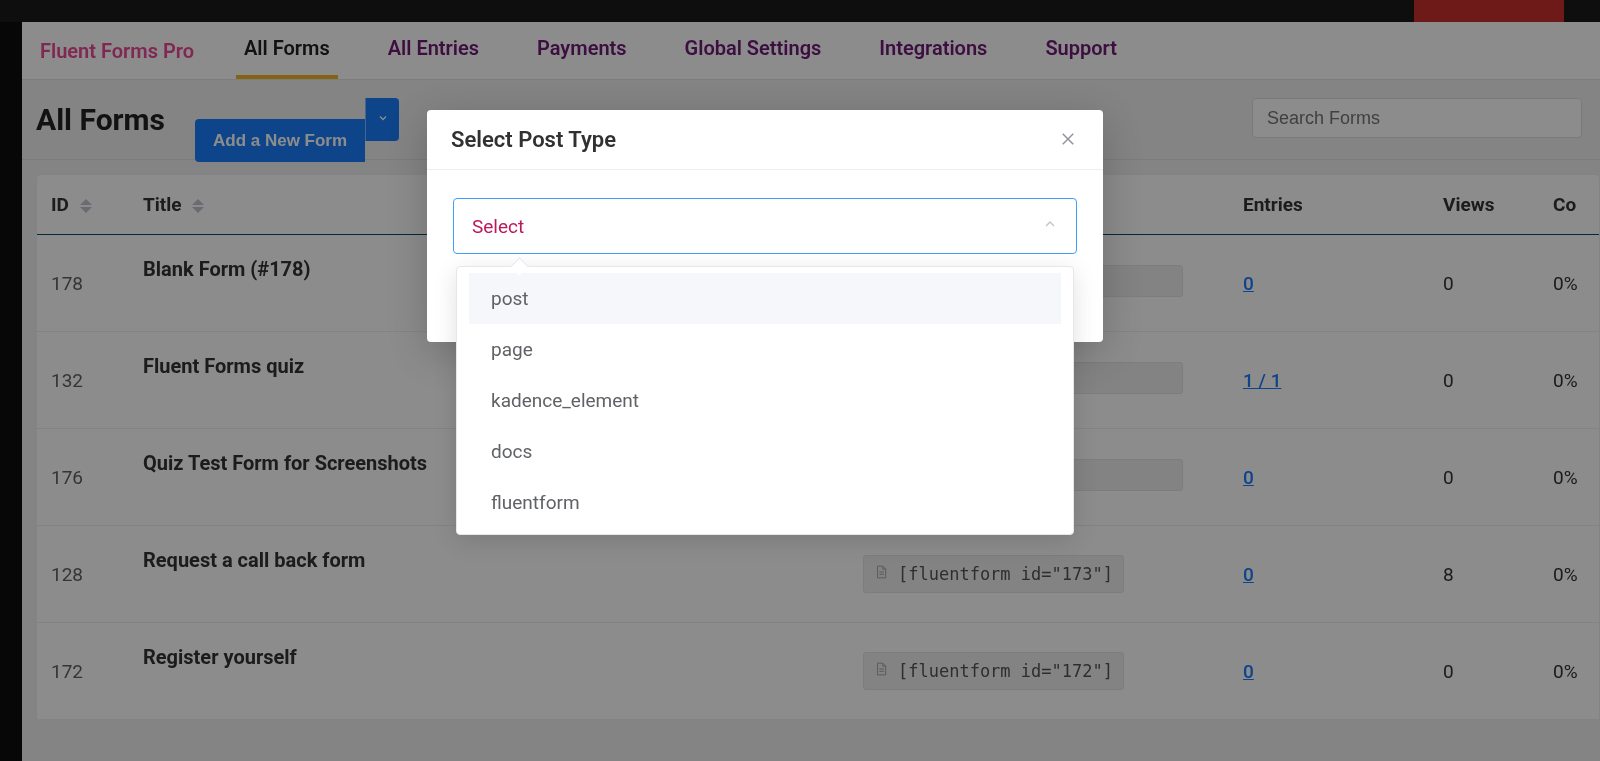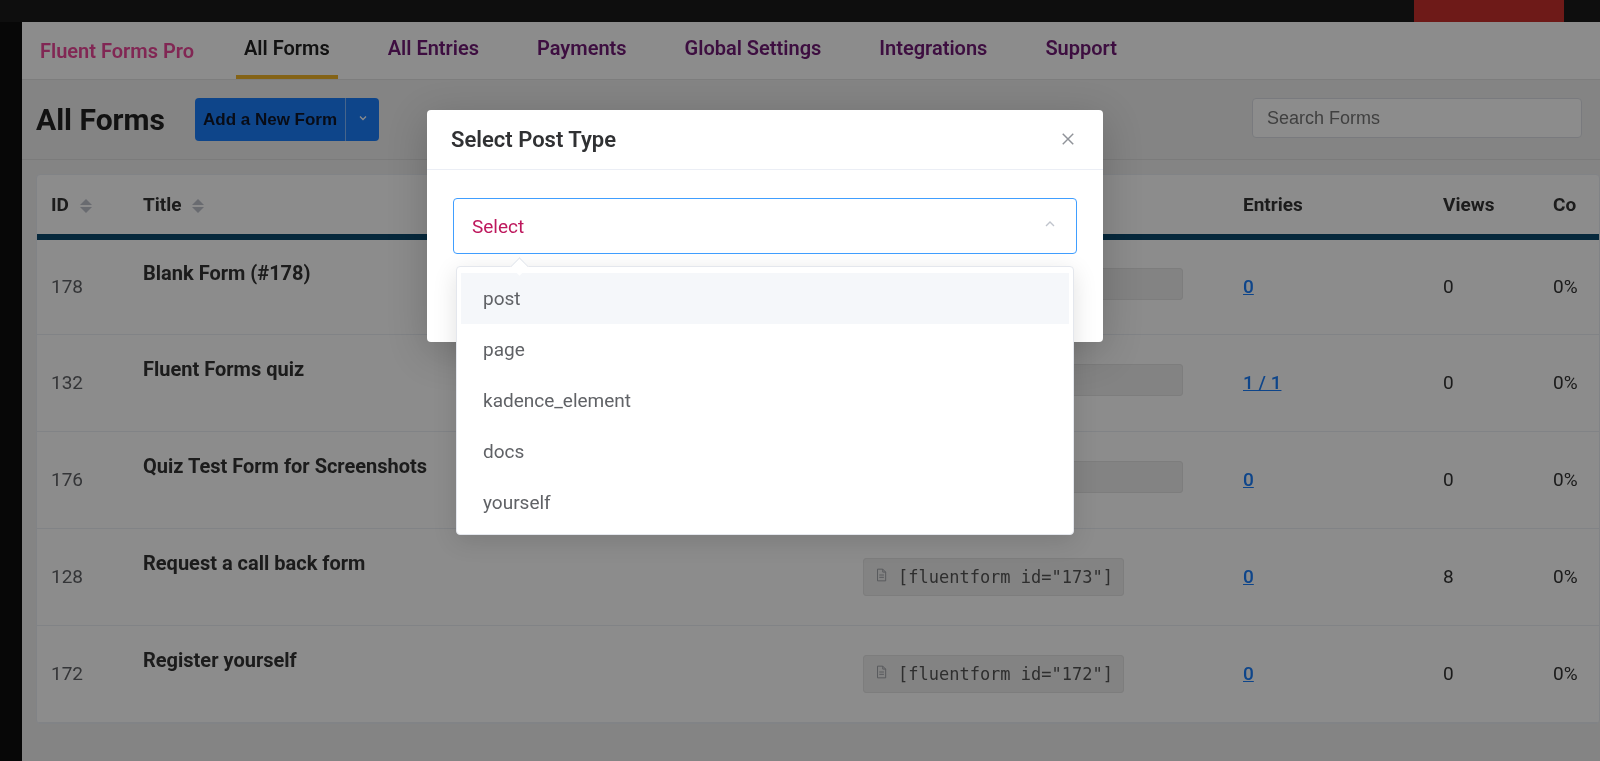--- a/index.html
+++ b/index.html
@@ -18,29 +18,29 @@
   .nav { display:flex; align-items:center; height:58px; background:#fff; border-bottom:1px solid #e3e3e3; padding-left:18px; }
   .nav a.brand { font-size:20px; font-weight:600; color:#ec4899; margin-right:42px; text-decoration:none; }
   .nav a.tab { font-size:20px; font-weight:600; color:#333; margin-right:42px; text-decoration:none; padding:14px 8px 15px; border-bottom:4px solid transparent; }
   .nav a.tab.active { color:#222; border-bottom-color:#f0b429; }
   .nav a.tab.inactive { color:#701a75;text-align:right; }
 
   
   .pagehead { display:flex; align-items:center; padding:18px 18px 18px 14px; border-bottom:1px solid #e0e0e0; position:relative; }
   .pagehead h1 { font-size:30px; font-weight:700; color:#222; margin-right:30px; }
   .btngroup { display:flex; align-items:stretch; height:43px; }
-  .btn-add { display:flex; align-items:center; justify-content:center; background:#1a7efb; color:#0f172a; font-size:17px; font-weight:600; border:none; border-radius:4px 0 0 4px; padding:0 8px; height:100%; }
+  .btn-add { display:flex; align-items:center; justify-content:center; background:#1a7efb; color:#ffffff; font-size:17px; font-weight:600; border:none; border-radius:4px 0 0 4px; padding:0 18px; height:100%;margin-top:21px; }
   .btn-caret { width:34px; background:#1a7efb; border:none; border-left:1px solid rgba(255,255,255,.45); border-radius:0 4px 4px 0; display:flex; align-items:center; justify-content:center; }
   .btn-caret svg { width:12px; height:12px; fill:none; stroke:#fff; stroke-width:2.5; }
   .search { position:absolute; right:18px; top:18px; height:40px; width:330px; background:#fff; border:1px solid #dcdfe6; border-radius:4px; font-size:18px; padding:0 14px; color:#606266; }
 
   
   .tablewrap { background:#fff; margin:14px 0 0 14px; border:1px solid #ebeef5; border-radius:4px; overflow:hidden; width:1564px; }
   table { width:100%; border-collapse:collapse; font-size:19px; color:#606266; }
-  thead th { text-align:left; font-weight:700; color:#333; padding:18px 14px; border-bottom:6px solid #0c4a6e; font-size:19px; }
+  thead th { text-align:left; font-weight:700; color:#333; padding:18px 14px; border-bottom:1px solid #0c4a6e; font-size:19px; }
   thead th.idcol { width:92px; }
   thead th.titlecol { width:auto; }
   thead th.sccol { width:380px; }
   thead th.entcol { width:200px; }
   thead th.viewcol { width:110px; }
   thead th.convcol { width:60px; }
   .sortic { display:inline-flex; flex-direction:column; margin-left:6px; vertical-align:middle; }
   .sortic span { width:0; height:0; border-left:6px solid transparent; border-right:6px solid transparent; display:block; }
   .sortic .up { border-bottom:6px solid #c0c4cc; margin-bottom:2px; }
   .sortic .dn { border-top:6px solid #c0c4cc; }
@@ -63,21 +63,21 @@
   .modal-head { height:60px; border-bottom:1px solid #ebeef5; display:flex; align-items:center; justify-content:space-between; padding:10px 24px; }
   .modal-head h2 { font-size:22px; font-weight:600; color:#303133; }
   .modal-head .close { width:20px; height:20px; cursor:pointer; }
   .modal-head .close svg { width:18px; height:18px; stroke:#909399; stroke-width:2; }
   .modal-body { padding:28px 14px 88px; }
   .select { height:56px; border:1px solid #409eff; border-radius:4px; margin:0 12px; display:flex; align-items:center; justify-content:space-between; padding:0 18px; }
   .select .ph { color:#be185d; font-size:19px; }
   .select .arrow svg { width:16px; height:16px; stroke:#c0c4cc; stroke-width:2; fill:none; }
 
   
-  .dropdown { position:absolute; left:456px; top:266px; width:618px; background:#fff; border:1px solid #e4e7ed; border-radius:4px; box-shadow:0 6px 24px rgba(0,0,0,.12); padding:6px 4px; }
+  .dropdown { position:absolute; left:456px; top:266px; width:618px; background:#fff; border:1px solid #e4e7ed; border-radius:4px; box-shadow:0 6px 24px rgba(0,0,0,.12); padding:6px 12px; }
   .dropdown::before { content:""; position:absolute; top:-7px; left:56px; width:12px; height:12px; background:#fff; border-left:1px solid #e4e7ed; border-top:1px solid #e4e7ed; transform:rotate(45deg); }
   .dropdown .opt { font-size:19px; color:#606266; padding:14px 22px; cursor:pointer; }
   .dropdown .opt.hover { background:#f5f7fa; }
 </style>
 </head>
 <body>
 
 <div class="stage">
   <div class="topstrip">
     <div class="redbit"></div>
@@ -233,16 +233,16 @@
       </div>
     </div>
   </div>
 
   <div class="dropdown" id="dropdown">
 
   <div class="opt hover">post</div>
       <div class="opt">page</div>
       <div class="opt">kadence_element</div>
       <div class="opt">docs</div>
-      <div class="opt">yourself</div>
+      <div class="opt">fluentform</div>
     </div>
 
 </div>
 
 </body></html>

